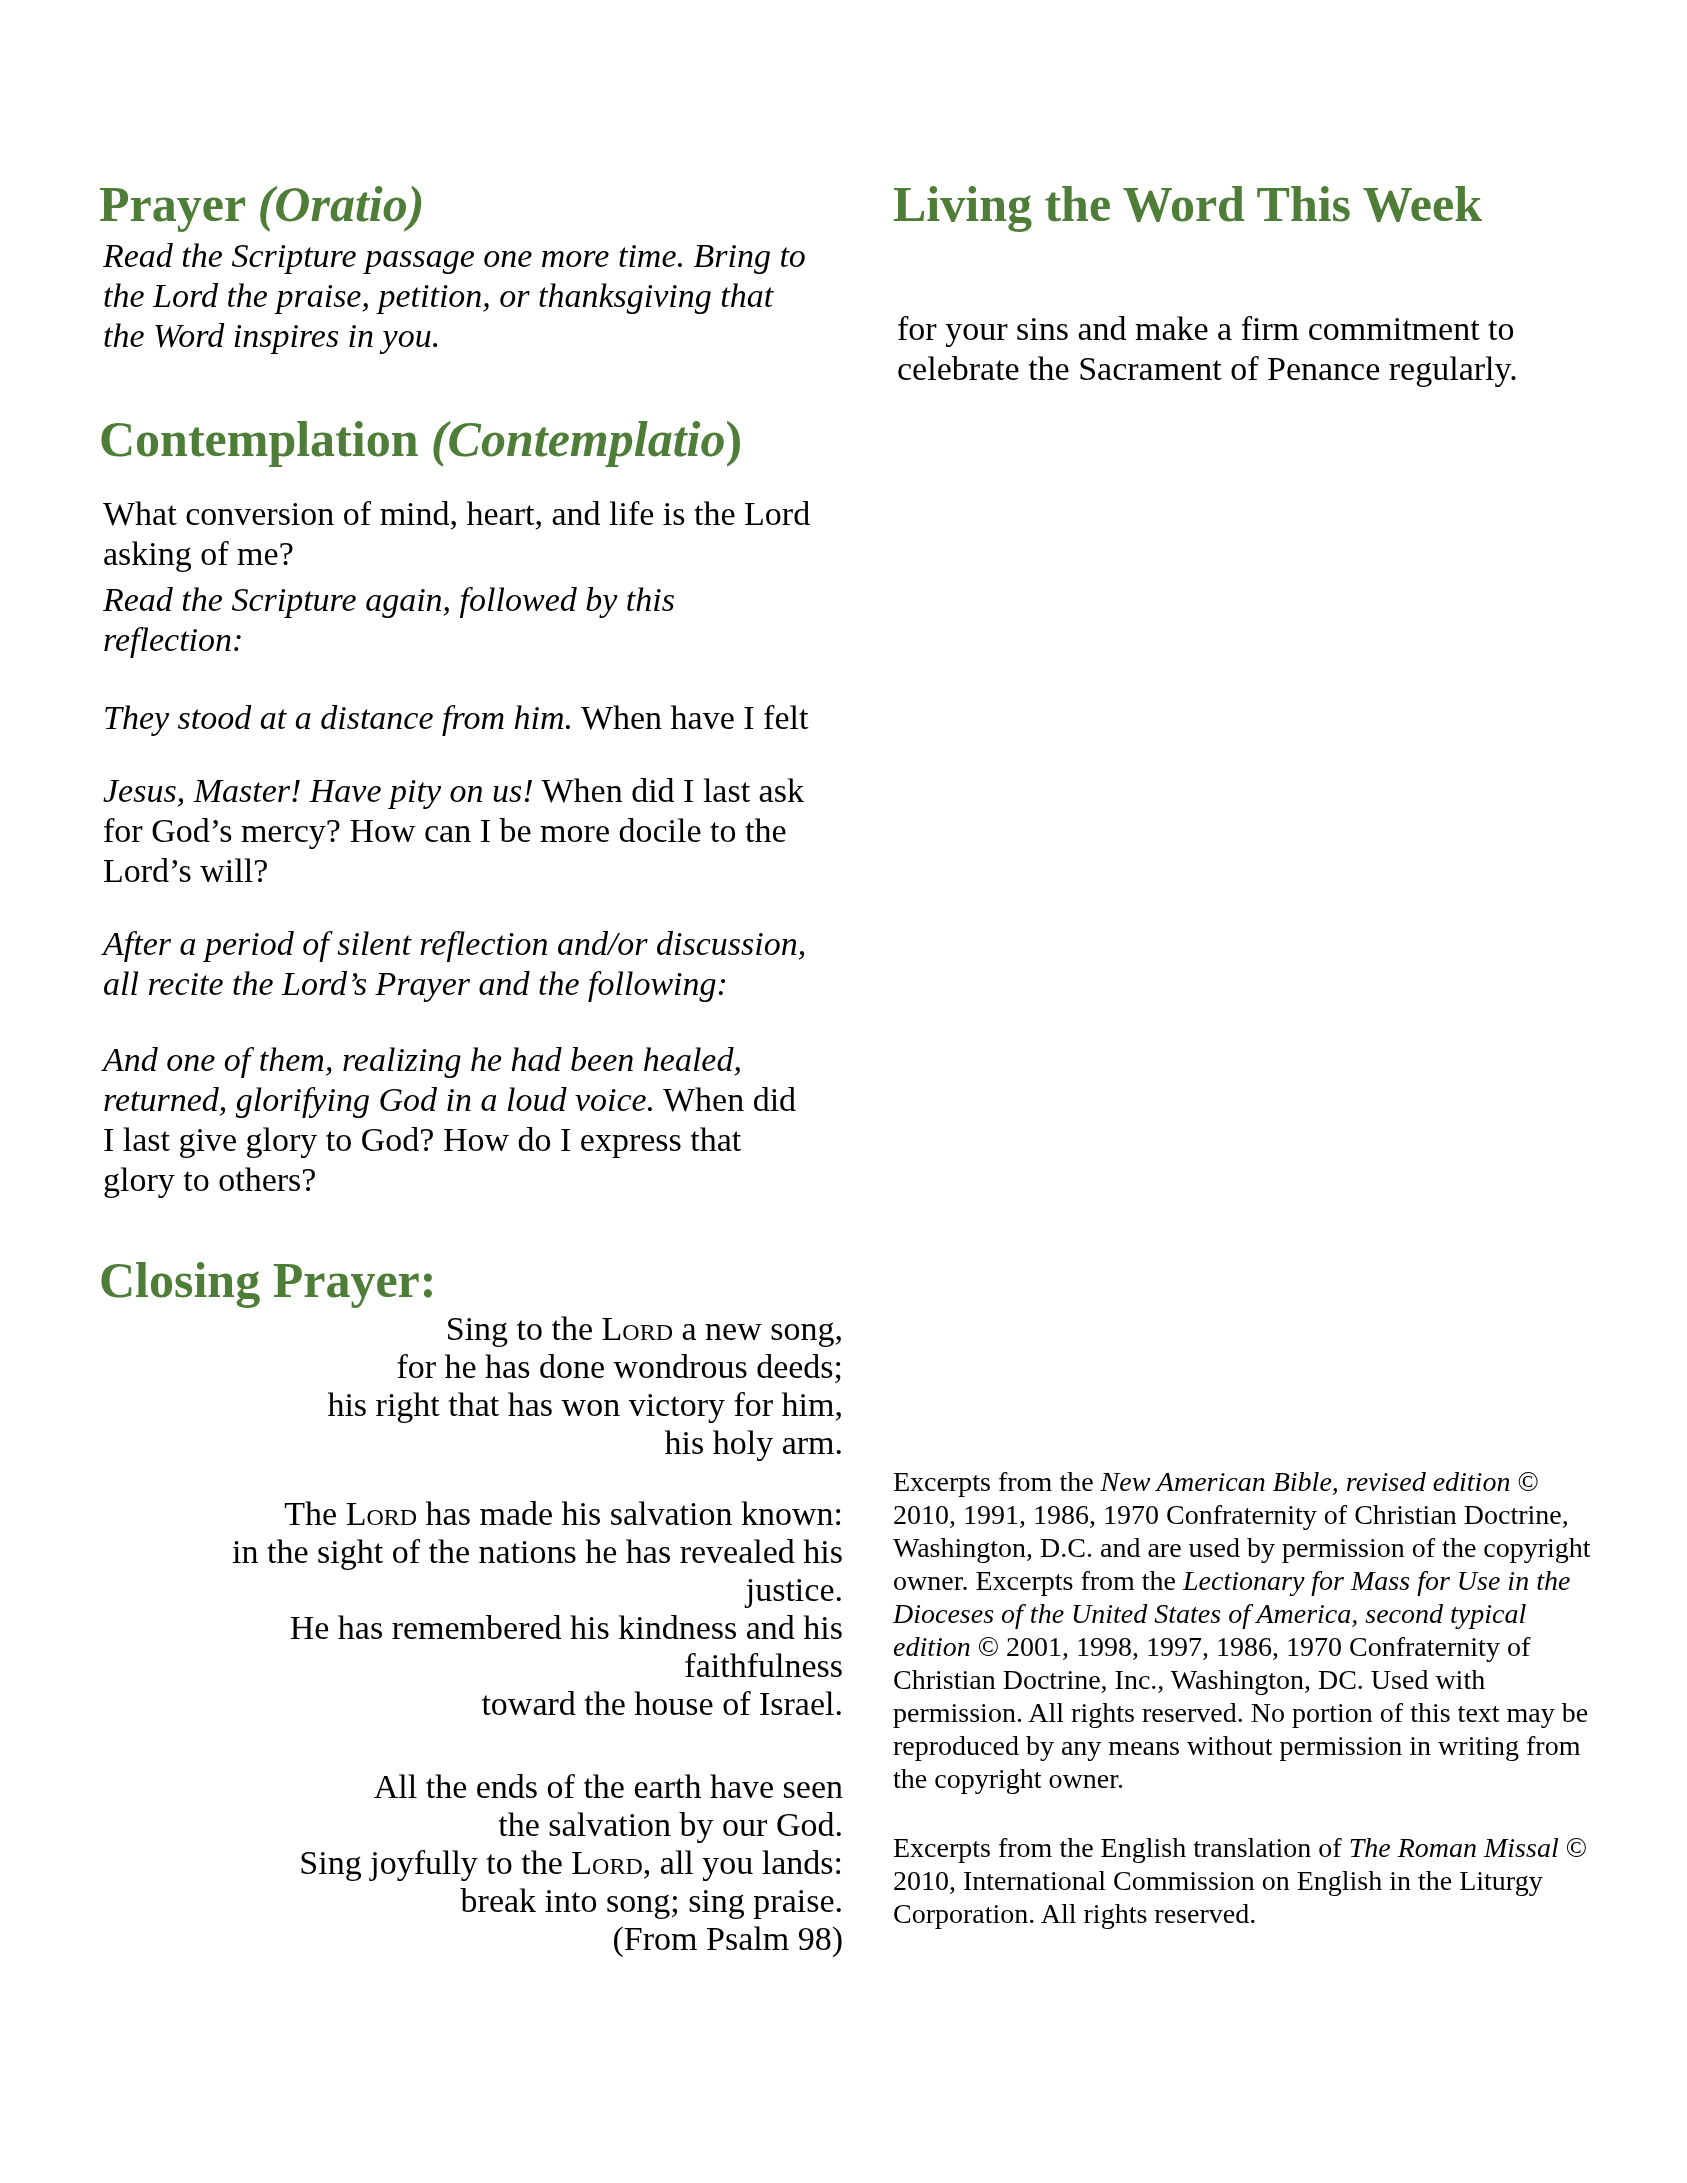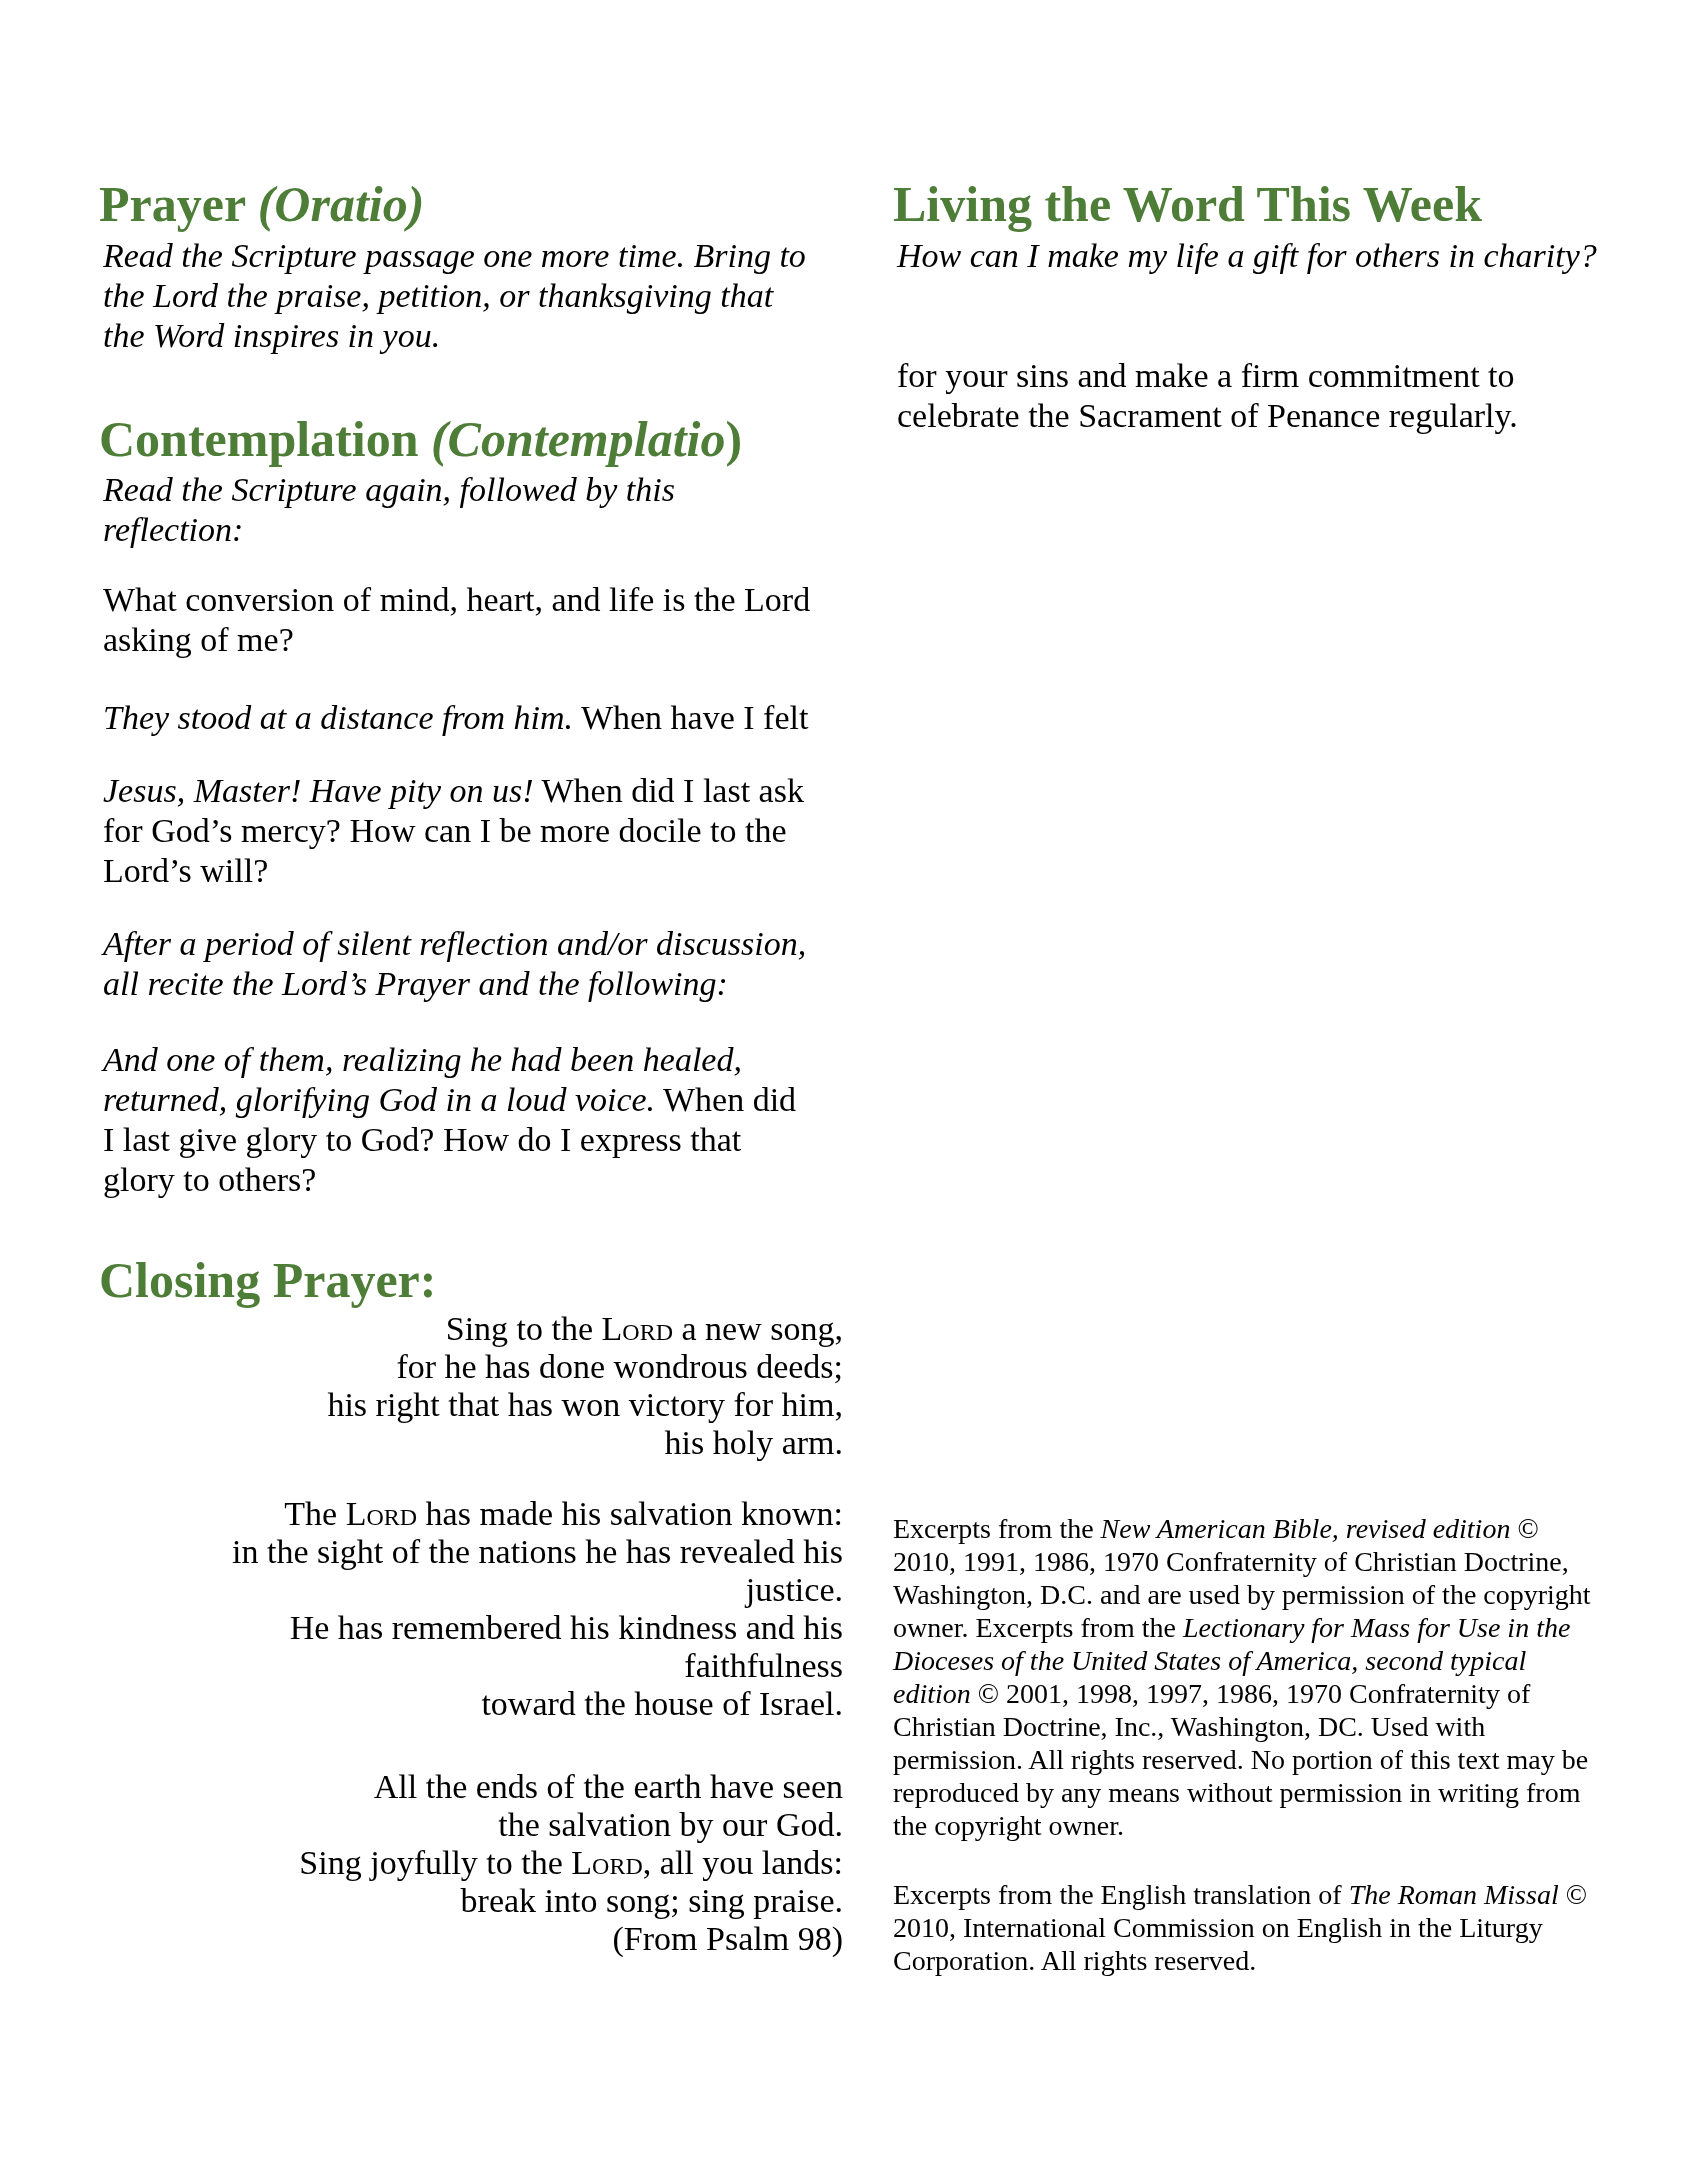--- a/index.html
+++ b/index.html
@@ -34,23 +34,23 @@
 
 <div class="page">
 
   <div class="col col-left">
     <h2 class="h"><span class="seg-r">Prayer </span><span class="seg-i">(Oratio)</span></h2>
 
     <p class="body-p" style="margin-top:6.6px"><span class="seg-i">Read the Scripture passage one more time. Bring to</span><br><span class="seg-i">the Lord the praise, petition, or thanksgiving that</span><br><span class="seg-i">the Word inspires in you.</span></p>
 
     <h2 class="h" style="margin-top:58px"><span class="seg-r">Contemplation </span><span class="seg-i">(Contemplatio</span><span class="seg-r">)</span></h2>
 
+    <p class="body-p" style="margin-top:30px"><span class="seg-r">What conversion of mind, heart, and life is the Lord</span><br><span class="seg-r">asking of me?</span></p>
+
     <p class="body-p" style="margin-top:6.6px"><span class="seg-i">Read the Scripture again, followed by this</span><br><span class="seg-i">reflection:</span></p>
-
-    <p class="body-p" style="margin-top:30px"><span class="seg-r">What conversion of mind, heart, and life is the Lord</span><br><span class="seg-r">asking of me?</span></p>
 
     <p class="body-p" style="margin-top:38px"><span class="seg-i">They stood at a distance from him.</span><span class="seg-r"> When have I felt</span><br></p>
 
     <p class="body-p" style="margin-top:33px"><span class="seg-i">Jesus, Master! Have pity on us!</span><span class="seg-r"> When did I last ask</span><br><span class="seg-r">for God’s mercy? How can I be more docile to the</span><br><span class="seg-r">Lord’s will?</span></p>
 
     <p class="body-p" style="margin-top:33px"><span class="seg-i">After a period of silent reflection and/or discussion,</span><br><span class="seg-i">all recite the Lord’s Prayer and the following:</span></p>
 
     <p class="body-p" style="margin-top:36px"><span class="seg-i">And one of them, realizing he had been healed,</span><br><span class="seg-i">returned, glorifying God in a loud voice.</span><span class="seg-r"> When did</span><br><span class="seg-r">I last give glory to God? How do I express that</span><br><span class="seg-r">glory to others?</span></p>
 
     <h2 class="h" style="margin-top:55px"><span class="seg-r">Closing Prayer:</span></h2>
@@ -58,21 +58,20 @@
     <p class="psalm-p" style="margin-top:5.3px"><span class="seg-r">Sing to the </span><span class="seg-sc">Lord</span><span class="seg-r"> a new song,</span><br><span class="seg-r">for he has done wondrous deeds;</span><br><span class="seg-r">his right that has won victory for him,</span><br><span class="seg-r">his holy arm.</span></p>
 
     <p class="psalm-p" style="margin-top:33px"><span class="seg-r">The </span><span class="seg-sc">Lord</span><span class="seg-r"> has made his salvation known:</span><br><span class="seg-r">in the sight of the nations he has revealed his</span><br><span class="seg-r">justice.</span><br><span class="seg-r">He has remembered his kindness and his</span><br><span class="seg-r">faithfulness</span><br><span class="seg-r">toward the house of Israel.</span></p>
 
     <p class="psalm-p" style="margin-top:45px"><span class="seg-r">All the ends of the earth have seen</span><br><span class="seg-r">the salvation by our God.</span><br><span class="seg-r">Sing joyfully to the </span><span class="seg-sc">Lord</span><span class="seg-r">, all you lands:</span><br><span class="seg-r">break into song; sing praise.</span><br><span class="seg-r">(From Psalm 98)</span></p>
   </div>
 
   <div class="col col-right">
     <h2 class="h"><span class="seg-r">Living the Word This Week</span></h2>
 
-    <p class="body-p" style="margin-top:6.6px"><span class="seg-i">How can I make my life a gift for others in charity?</span></p>
 
     <p class="body-p" style="margin-top:40px"><br><span class="seg-r">for your sins and make a firm commitment to</span><br><span class="seg-r">celebrate the Sacrament of Penance regularly.</span></p>
 
     <p class="small-p" style="margin-top:1076px"><span class="seg-r">Excerpts from the </span><span class="seg-i">New American Bible, revised edition</span><span class="seg-r"> ©</span><br><span class="seg-r">2010, 1991, 1986, 1970 Confraternity of Christian Doctrine,</span><br><span class="seg-r">Washington, D.C. and are used by permission of the copyright</span><br><span class="seg-r">owner. Excerpts from the </span><span class="seg-i">Lectionary for Mass for Use in the</span><br><span class="seg-i">Dioceses of the United States of America, second typical</span><br><span class="seg-i">edition</span><span class="seg-r"> © 2001, 1998, 1997, 1986, 1970 Confraternity of</span><br><span class="seg-r">Christian Doctrine, Inc., Washington, DC. Used with</span><br><span class="seg-r">permission. All rights reserved. No portion of this text may be</span><br><span class="seg-r">reproduced by any means without permission in writing from</span><br><span class="seg-r">the copyright owner.</span></p>
 
     <p class="small-p" style="margin-top:36px"><span class="seg-r">Excerpts from the English translation of </span><span class="seg-i">The Roman Missal</span><span class="seg-r"> ©</span><br><span class="seg-r">2010, International Commission on English in the Liturgy</span><br><span class="seg-r">Corporation. All rights reserved.</span></p>
   </div>
 
 </div>
 

